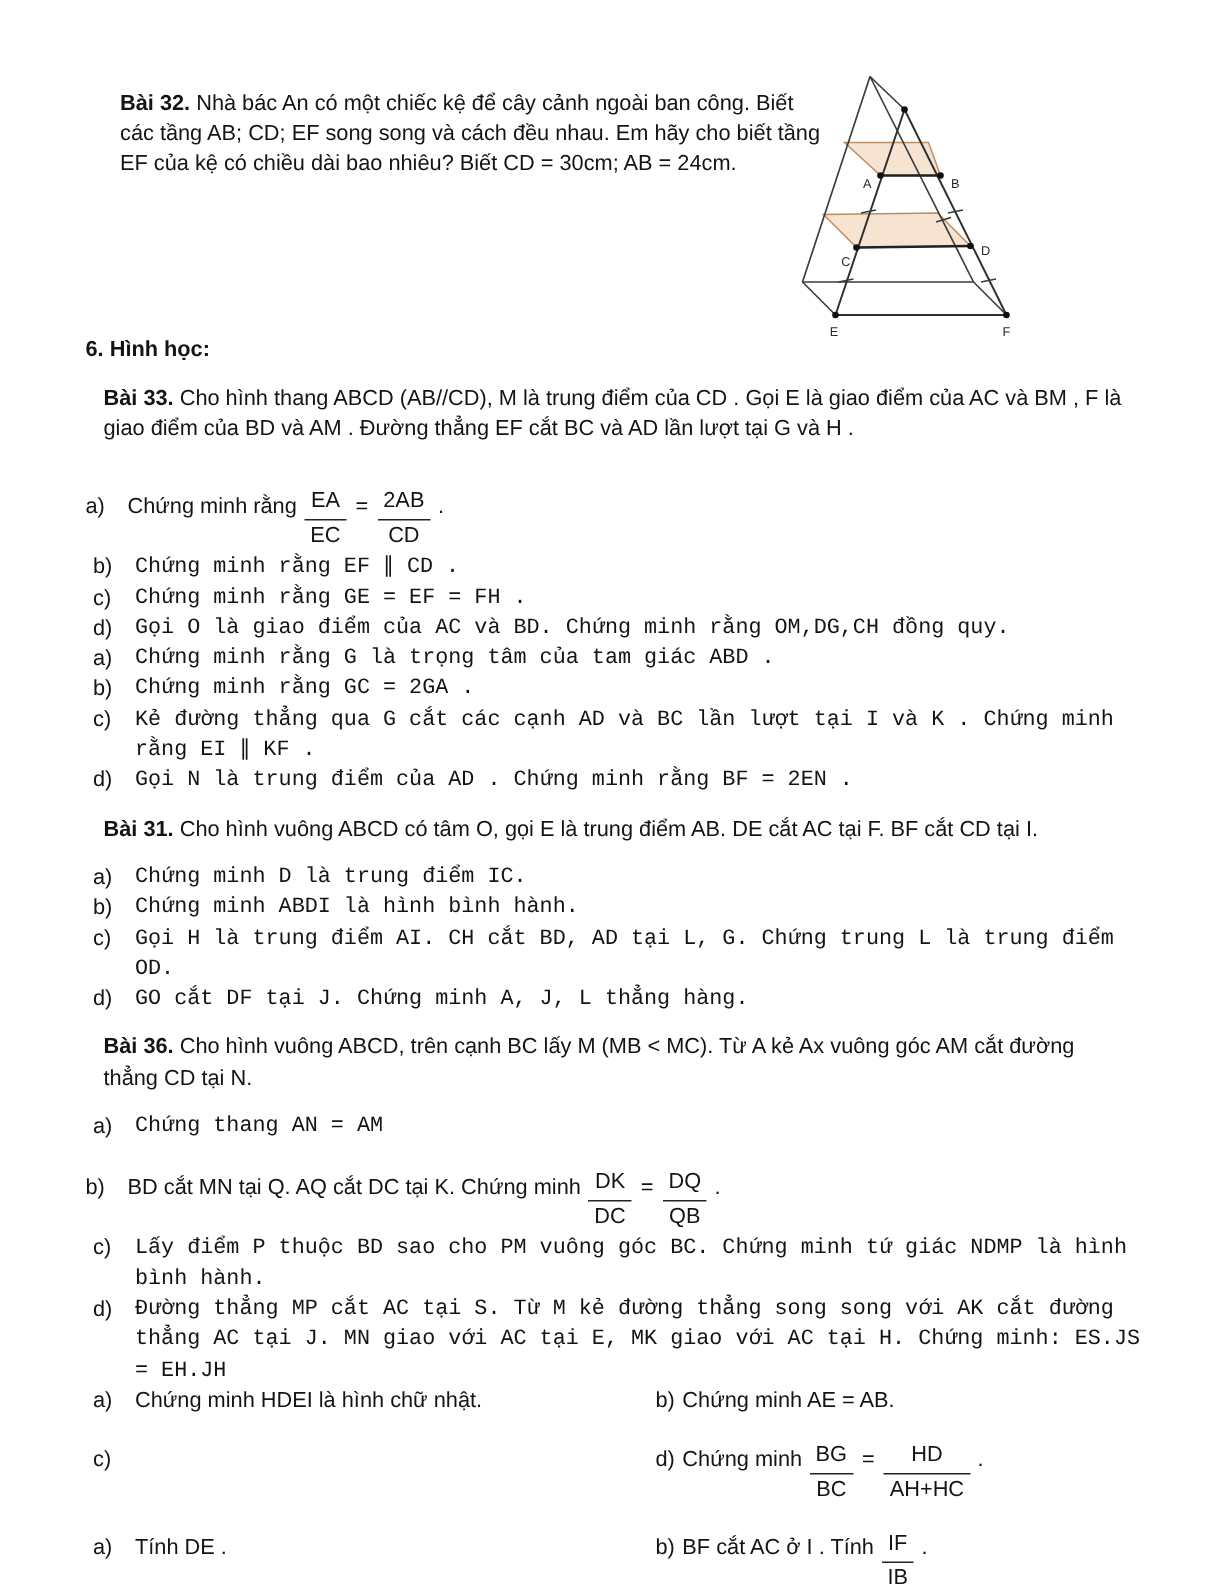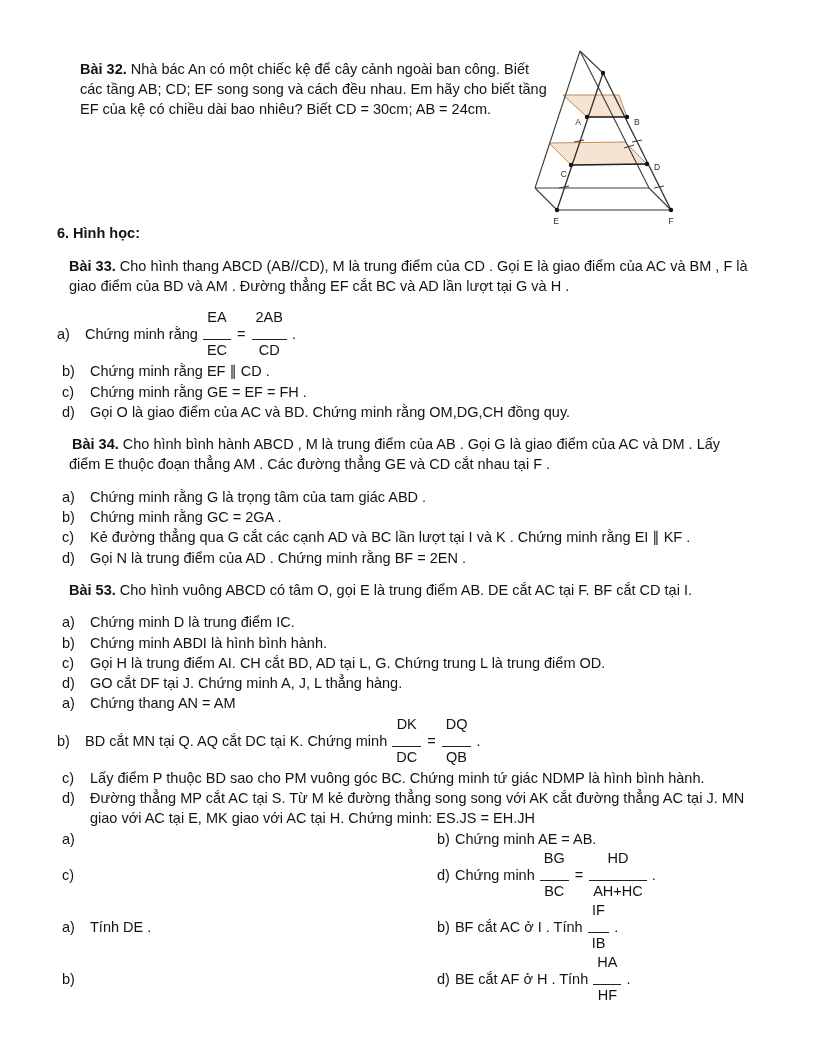--- a/index.html
+++ b/index.html
@@ -9,24 +9,24 @@
     font-size:14.5px;line-height:20.3px;color:#141414;
     margin:0 auto;overflow:hidden;
   }
   .content{position:absolute;left:57px;top:44px;width:708px;}
   .b{font-weight:bold;}
   .bai32-p{width:468px;margin-left:23px;}
   .section-h{font-weight:bold;margin-top:104px;}
   .intro{margin:12px;}
   .item{display:flex;margin-left:5px;}
   .pfx{flex:none;width:28px;}
-  .itx{flex:1;}
+  .itx{flex:1;font-family:Liberation Mono, monospace;}
   .frow{display:flex;align-items:center;margin:1px 0;}
   .frac{display:inline-block;vertical-align:middle;text-align:center;margin:0 5px;line-height:19px;}
-  .frac .nu{display:block;padding:0 4px 12px;border-bottom:1.4px solid #222;}
+  .frac .nu{display:block;padding:0 4px 2px;border-bottom:1.4px solid #222;margin-top:17px;}
   .frac .de{display:block;padding:1px 4px 0;}
   .eq{margin:0 1px;}
   .tcrow{display:flex;align-items:center;margin-left:5px;}
   .tcrow .lcol{flex:none;width:375px;display:flex;}
   .tcrow .rcol{flex:1;display:flex;align-items:center;}
   .tcrow .lcol .pfx{width:28px;}
   .tcrow .pfx2{flex:none;margin-right:5px;}
   .fig{position:absolute;left:522px;top:25px;width:185px;height:208px;}
   .fig svg{display:block;}
   .fig text{font-family:"Liberation Sans",sans-serif;font-size:8.5px;fill:#2b2b2b;}
@@ -109,56 +109,56 @@
       </div>
     <div class="item">
         <span class="pfx">c)</span>
         <span class="itx">Chứng minh rằng GE = EF = FH .</span>
       </div>
     <div class="item">
         <span class="pfx">d)</span>
         <span class="itx">Gọi O là giao điểm của AC và BD. Chứng minh rằng OM,DG,CH đồng quy.</span>
       </div>
 
-    <p class="intro"><span class="b" style="margin-left:3px;">Bài 34.</span> <span>Cho hình bình hành ABCD , M là trung điểm của AB . Gọi G  là giao điểm của AC  và DM . Lấy điểm E  thuộc đoạn thẳng AM . Các đường thẳng GE  và CD  cắt nhau tại F .</span></p>
     <div class="item">
         <span class="pfx">a)</span>
         <span class="itx">Chứng minh rằng G  là trọng tâm của tam giác ABD .</span>
       </div>
     <div class="item">
         <span class="pfx">b)</span>
         <span class="itx">Chứng minh rằng GC = 2GA .</span>
       </div>
     <div class="item">
         <span class="pfx">c)</span>
         <span class="itx">Kẻ đường thẳng qua G  cắt các cạnh AD  và BC  lần lượt tại I  và K . Chứng minh rằng EI ∥ KF .</span>
       </div>
     <div class="item">
         <span class="pfx">d)</span>
         <span class="itx">Gọi N  là trung điểm của AD . Chứng minh rằng BF = 2EN .</span>
       </div>
 
-    <p class="intro"><span class="b">Bài 53.</span> <span>Cho hình vuông ABCD có tâm O, gọi E là trung điểm AB. DE cắt AC tại F. BF cắt CD tại I.</span></p>
+    <p class="intro"><span class="b">Bài 31.</span> <span>Cho hình vuông ABCD có tâm O, gọi E là trung điểm AB. DE cắt AC tại F. BF cắt CD tại I.</span></p>
     <div class="item">
         <span class="pfx">a)</span>
         <span class="itx">Chứng minh D là trung điểm IC.</span>
       </div>
     <div class="item">
         <span class="pfx">b)</span>
         <span class="itx">Chứng minh ABDI là hình bình hành.</span>
       </div>
     <div class="item">
         <span class="pfx">c)</span>
         <span class="itx">Gọi H là trung điểm AI. CH cắt BD, AD tại L, G. Chứng trung L là trung điểm OD.</span>
       </div>
     <div class="item">
         <span class="pfx">d)</span>
         <span class="itx">GO cắt DF tại J. Chứng minh A, J, L thẳng hàng.</span>
       </div>
 
+    <p class="intro"><span class="b">Bài 36.</span> <span>Cho hình vuông ABCD, trên cạnh BC lấy M (MB &lt; MC). Từ A kẻ Ax vuông góc AM cắt đường thẳng CD tại N.</span></p>
     <div class="item">
         <span class="pfx">a)</span>
         <span class="itx">Chứng thang AN = AM</span>
       </div>
     <div class="item frow">
       <span class="pfx">b)</span>
       <span>BD cắt MN tại Q. AQ cắt DC tại K. Chứng minh</span>
       <span class="frac">
           <span class="nu">DK</span>
           <span class="de">DC</span>
@@ -175,20 +175,21 @@
         <span class="itx">Lấy điểm P thuộc BD sao cho PM vuông góc BC. Chứng minh tứ giác NDMP là hình bình hành.</span>
       </div>
     <div class="item">
         <span class="pfx">d)</span>
         <span class="itx">Đường thẳng MP cắt AC tại S. Từ M kẻ đường thẳng song song với AK cắt đường thẳng AC tại J. MN giao với AC tại E, MK giao với AC tại H. Chứng minh: ES.JS = EH.JH</span>
       </div>
 
     <div class="tcrow">
       <span class="lcol">
           <span class="pfx">a)</span>
+          <span>Chứng minh HDEI là hình chữ nhật.</span>
         </span>
       <span class="rcol">
           <span class="pfx2">b)</span>
           <span>Chứng minh AE = AB.</span>
         </span>
     </div>
     <div class="tcrow">
       <span class="lcol">
           <span class="pfx2">c)</span>
         </span>

